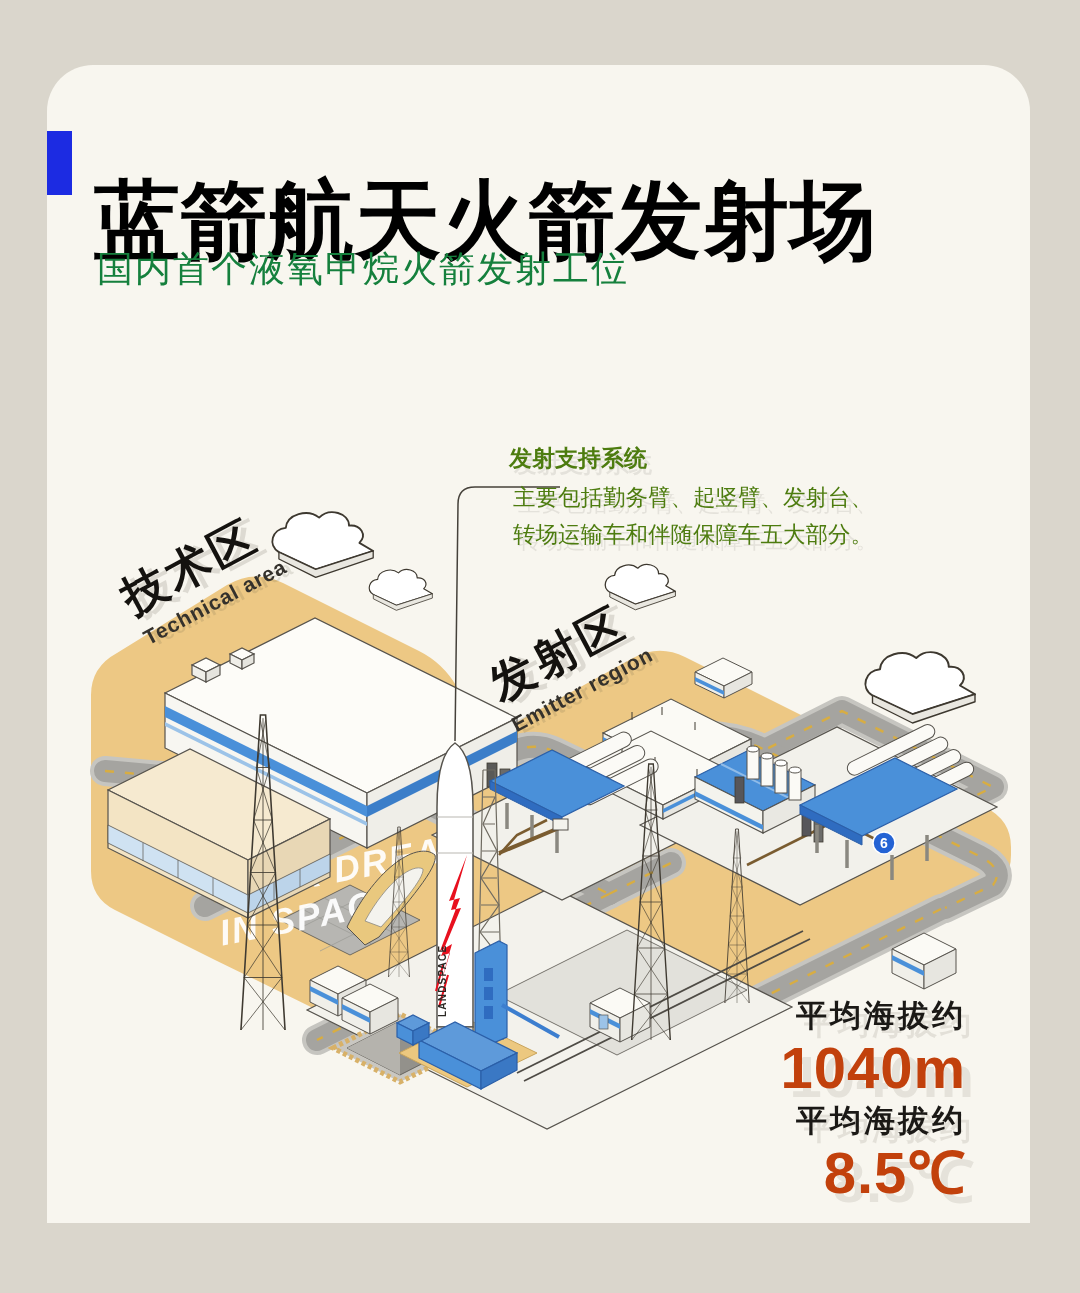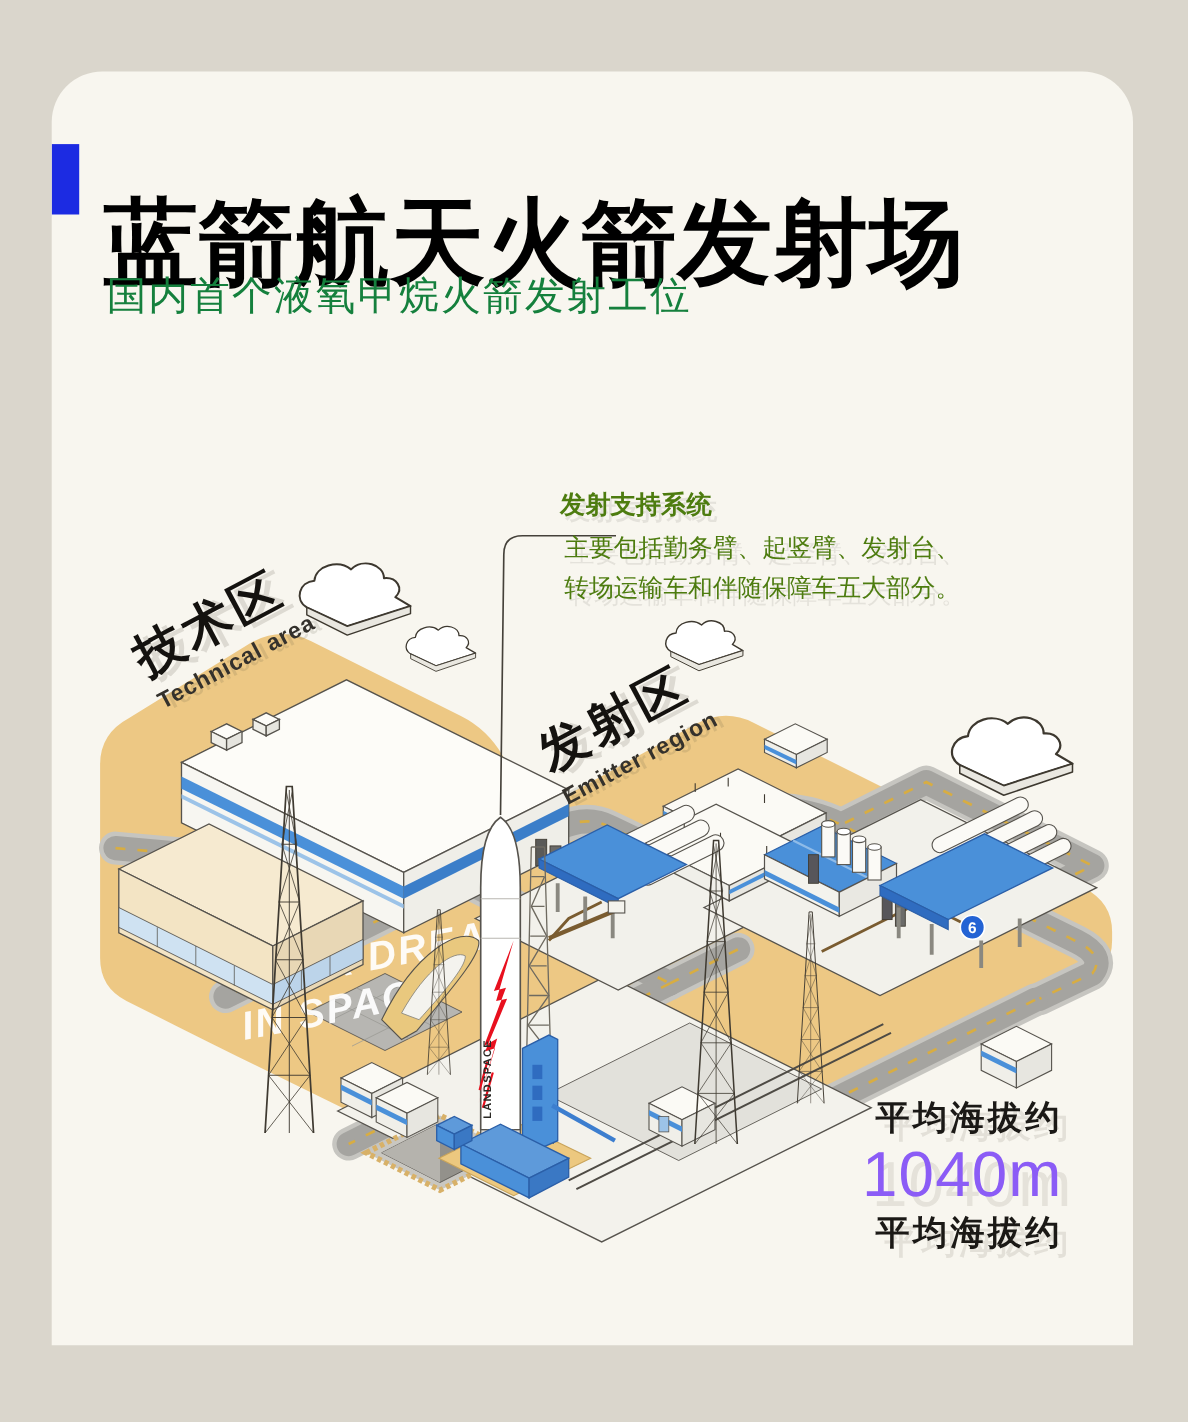--- a/index.html
+++ b/index.html
@@ -19,21 +19,21 @@
   .area-label{transform-origin:0 50%;transform:rotate(-28deg);text-align:left;}
   .area-label .zh{font-size:45px;font-weight:900;color:#14120f;letter-spacing:4px;white-space:nowrap;
                   text-shadow:7px 5px 0 rgba(80,75,60,.16);}
   .area-label .en{font-size:21px;font-weight:600;color:#34312c;letter-spacing:1px;margin-top:1px;white-space:nowrap;
                   text-shadow:5px 4px 0 rgba(80,75,60,.14);}
   .tech-label{left:84px;top:505px;}
   .launch-label{left:452px;top:592px;}
   .stats{right:64px;top:930px;text-align:right;}
   .stats .stat-label{font-size:31px;font-weight:600;color:#1b1916;letter-spacing:3px;
                      text-shadow:8px 8px 0 rgba(100,95,80,.14);}
-  .stats .stat-value{font-size:58px;font-weight:400;color:#8b5cf6;letter-spacing:1px;line-height:1.08;
+  .stats .stat-value{font-size:58px;font-weight:700;color:#c2410c;letter-spacing:1px;line-height:1.08;
                      text-shadow:9px 9px 0 rgba(100,95,80,.13);}
   svg text.wm{font-family:"Liberation Sans",sans-serif;font-style:italic;font-weight:900;font-size:36px;
               letter-spacing:2px;fill:rgba(255,255,255,.93);}
   svg text.brand{font-family:"Liberation Sans",sans-serif;font-weight:700;font-size:10px;letter-spacing:1.2px;fill:#2a2824;}
   svg text.badge{font-family:"Liberation Sans",sans-serif;font-weight:800;font-size:14px;fill:#fff;text-anchor:middle;}
 </style>
 </head>
 <body>
 
 <div class="stage">
@@ -322,16 +322,17 @@
 
     <div class="ovl area-label launch-label">
       <div class="zh">发射区</div>
       <div class="en">Emitter region</div>
     </div>
 
     <div class="ovl stats">
       <div class="stat-label">平均海拔约</div>
       <div class="stat-value">1040m</div>
       <div class="stat-label">平均海拔约</div>
+      <div class="stat-value">8.5℃</div>
     </div>
 
   </div>
 </div>
 
 </body></html>

